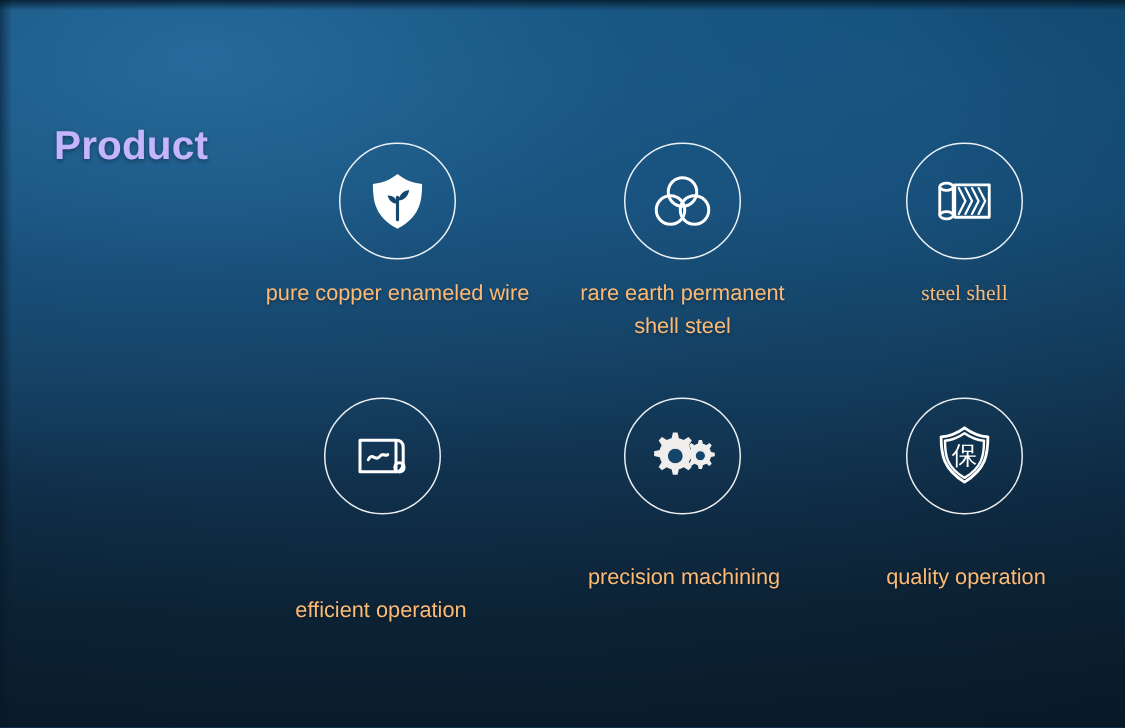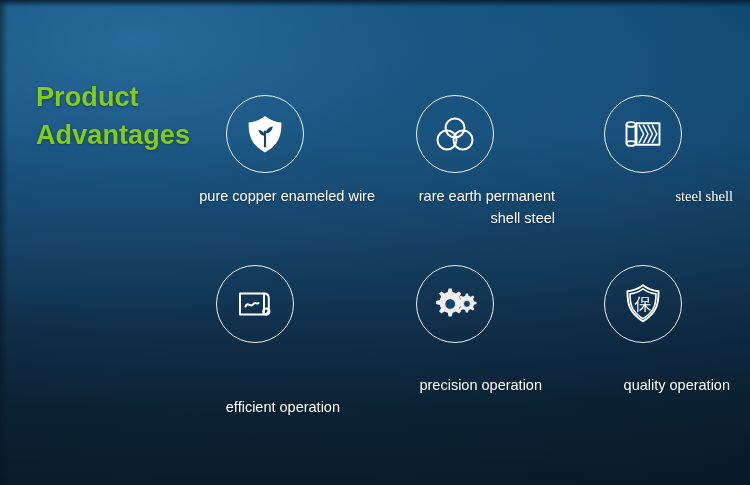--- a/index.html
+++ b/index.html
@@ -69,21 +69,21 @@
   .content {
     position: absolute;
     inset: 0;
   }
 
   .title {
     position: absolute;
     left: 36px;
     top: 60px;
     width: 200px;
-    color: #84cc16;
+    color: #c4b5fd;
     font-size: 27px;
     font-weight: bold;
     line-height: 1.42;
     letter-spacing: 0.1px;
     text-shadow: 0 1px 3px rgba(0,0,0,0.35);
   }
   .title .line { display: block; }
 
   .grid {
     position: absolute;
@@ -106,44 +106,43 @@
     display: flex;
     align-items: center;
     justify-content: center;
   }
   .icon-circle svg {
     display: block;
   }
 
   .label {
     position: absolute;
-    color: #ffffff;
+    color: #fdba74;
     font-size: 14.5px;
     line-height: 1.5;
-    text-align: right;
+    text-align: center;
     text-shadow: 0 1px 2px rgba(0,0,0,0.30);
     white-space: pre-line;
   }
 </style>
 </head>
 <body>
 
 <div class="banner">
 
   <div class="bg-base"></div>
   <div class="bg-glow"></div>
   <div class="bg-vignette"></div>
   <div class="bg-topband"></div>
   <div class="bg-leftband"></div>
 
   <div class="content">
 
     <h1 class="title">
       <span class="line">Product</span>
-      <span class="line">Advantages</span>
     </h1>
 
     <div class="grid">
 
       <div class="cell">
         <div class="icon-circle" style="left:226px; top:95px;">
           <svg width="46" height="46" viewBox="0 0 46 46" aria-hidden="true">
             <path d="M23 5 C17.5 9.4 11.8 11.3 6.6 11.6 C6.6 23.6 8.2 33.4 23 41.5
                      C37.8 33.4 39.4 23.6 39.4 11.6 C34.2 11.3 28.5 9.4 23 5 Z" fill="#ffffff"></path>
             <path d="M23 38.8 C31.9 33.8 35.3 27.9 36.4 19.0 C33.0 22.6 28.0 25.4 23 26.2 Z" fill="rgba(255,255,255,0)"></path>
@@ -229,21 +228,21 @@
                      a7.6 7.6 0 0 1 -0.9 2.2 l1.4 2.2 l-1.5 1.5 l-2.2 -1.4
                      a7.6 7.6 0 0 1 -2.2 0.9 l-0.6 2.5 l-2.2 0 l-0.6 -2.5
                      a7.6 7.6 0 0 1 -2.2 -0.9 l-2.2 1.4 l-1.5 -1.5 l1.4 -2.2
                      a7.6 7.6 0 0 1 -0.9 -2.2 l-2.5 -0.6 l0 -2.2 l2.5 -0.6
                      a7.6 7.6 0 0 1 0.9 -2.2 l-1.4 -2.2 l1.5 -1.5 l2.2 1.4
                      a7.6 7.6 0 0 1 2.2 -0.9 Z"></path>
             <circle cx="35.9" cy="21.8" r="3.4" fill="#14456a"></circle>
             <circle cx="35.9" cy="21.8" r="3.4" fill="none" stroke="#f0eeec" stroke-width="0.7"></circle>
           </svg>
         </div>
-        <div class="label" style="left:370px; top:375px; width:172px;">precision operation</div>
+        <div class="label" style="left:370px; top:375px; width:172px;">precision machining</div>
       </div>
 
       <div class="cell">
         <div class="icon-circle" style="left:604px; top:265px;">
           <svg width="44" height="46" viewBox="0 0 44 46" aria-hidden="true">
             <path d="M22 4.2 C16.6 8.2 11.2 9.9 6.4 10.2 C6.4 22.0 7.8 31.6 22 40.4
                      C36.2 31.6 37.6 22.0 37.6 10.2 C32.8 9.9 27.4 8.2 22 4.2 Z" fill="none" stroke="#ffffff" stroke-width="1.9" stroke-linejoin="round"></path>
             <path d="M22 7.8 C17.4 11.0 12.9 12.5 9.0 12.8 C9.0 22.6 10.2 30.6 22 37.6
                      C33.8 30.6 35.0 22.6 35.0 12.8 C31.1 12.5 26.6 11.0 22 7.8 Z" fill="none" stroke="#ffffff" stroke-width="1.6" stroke-linejoin="round"></path>
             <text x="22" y="28.6" text-anchor="middle" font-family="'DejaVu Sans', sans-serif" font-size="17" fill="#ffffff">保</text>

